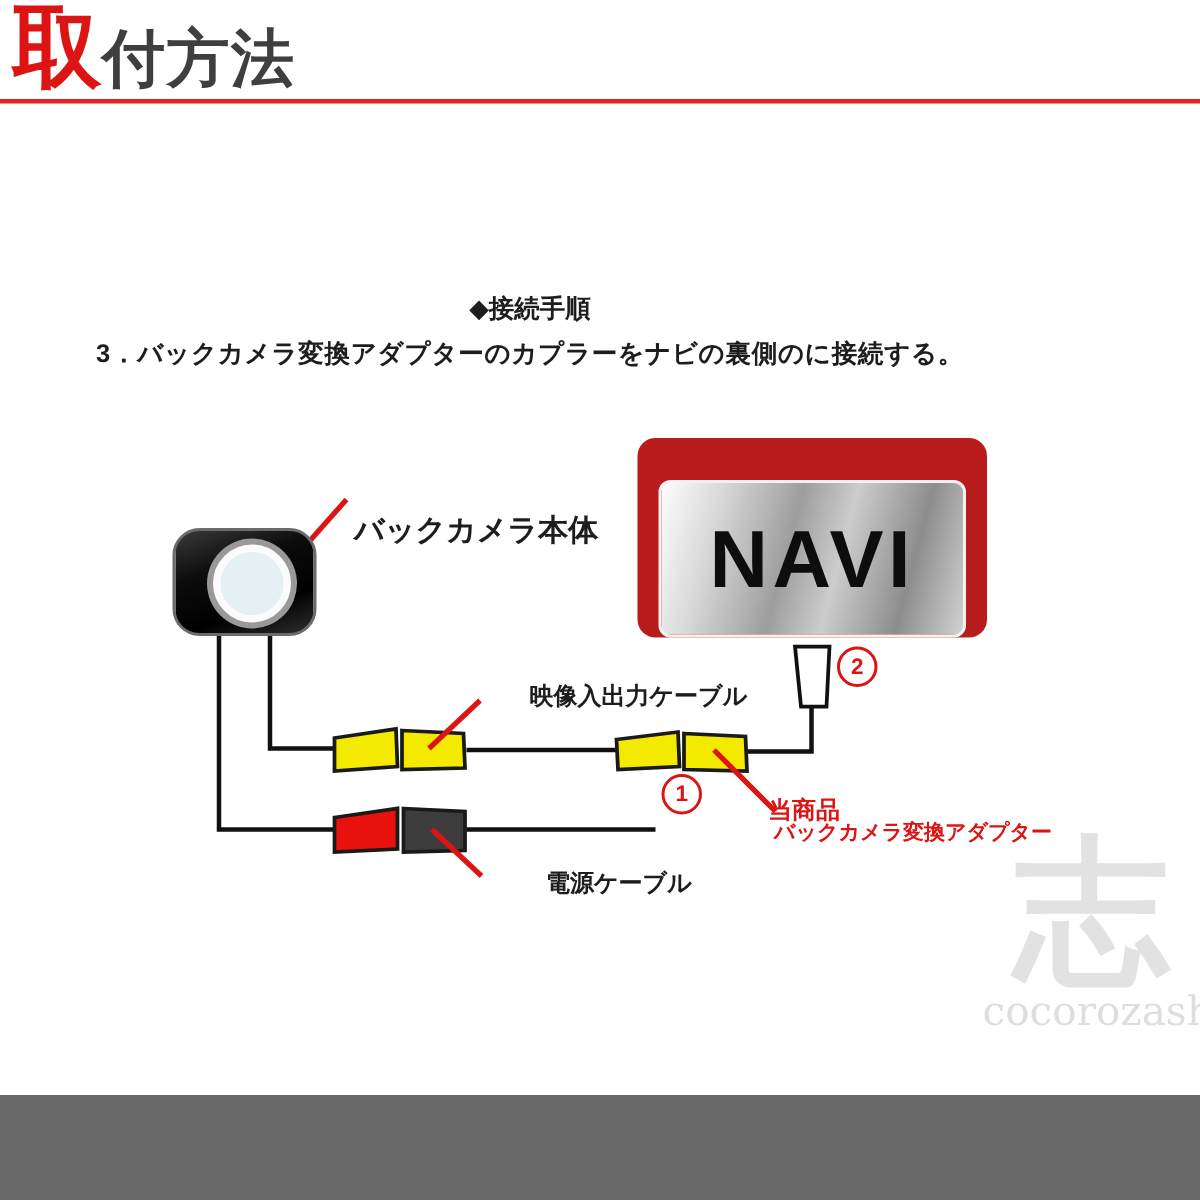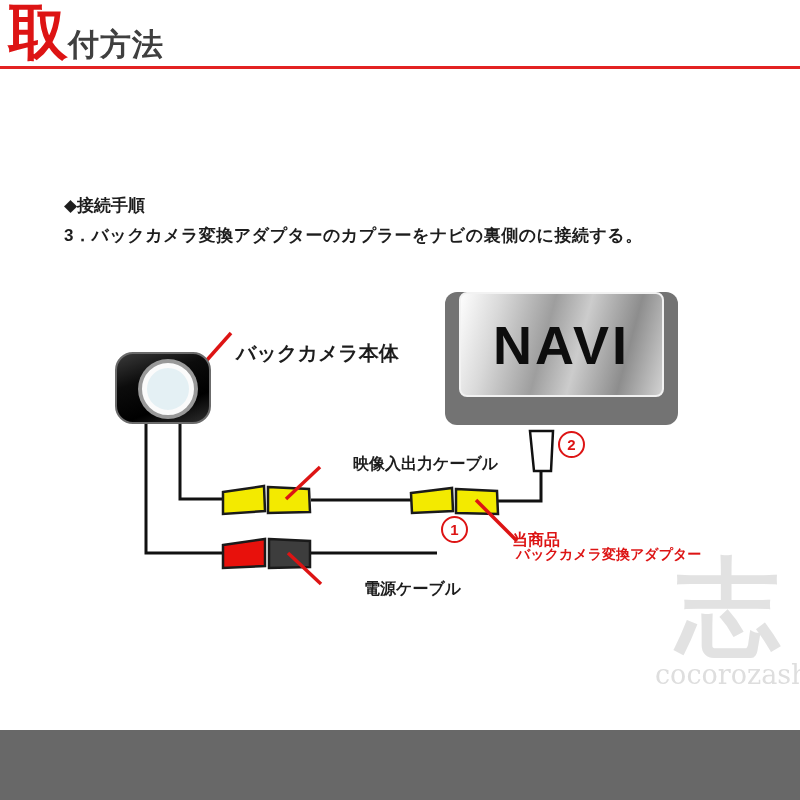--- a/index.html
+++ b/index.html
@@ -9,43 +9,43 @@
     overflow:hidden;
   }
   
   .hdr{position:absolute;left:8px;top:2px;display:flex;align-items:flex-end;}
   .hdr .big{
     font-family:"DejaVu Serif","Liberation Serif",serif;
     font-size:60px;font-weight:bold;color:#dd1414;line-height:1;
   }
   .hdr .rest{
     font-family:"DejaVu Serif","Liberation Serif",serif;
-    font-size:31px;font-weight:bold;color:#3f3f3f;line-height:1;
+    font-size:42px;font-weight:bold;color:#3f3f3f;line-height:1;
     padding-bottom:2px;letter-spacing:1px;
   }
   .hdr-rule{position:absolute;left:0;top:66px;width:800px;height:3px;background:#e32222;}
   
-  .instructions{position:absolute;left:64px;top:194px;color:#1d1d1d;}
+  .instructions{position:absolute;left:64px;top:194px;color:#1d1d1d;text-align:center;}
   .instructions .head{font-size:17px;font-weight:bold;margin-bottom:7px;}
   .instructions .step{font-size:17px;font-weight:bold;margin-bottom:8px;letter-spacing:0.5px;}
   
   .svg-layer{position:absolute;left:0;top:0;width:800px;height:800px;}
   .camera{
     position:absolute;left:115px;top:352px;width:96px;height:72px;
     background:linear-gradient(160deg,#3a3a3a 0%,#0c0c0c 35%,#000 70%,#2e2e2e 100%);
     border:2px solid #6b6b6b;border-radius:18px;box-sizing:border-box;
   }
   .lens{
     position:absolute;left:25px;top:9px;width:42px;height:42px;border-radius:50%;
     background:#e4f0f4;border:5px solid #fbfbfb;box-shadow:0 0 0 4px #999999;
   }
   .navi{
     position:absolute;left:425px;top:292px;width:233px;height:133px;
-    background:#737373;border-radius:12px;box-sizing:border-box;
-    display:flex;align-items:flex-start;justify-content:center;margin-left:20px;
+    background:#b91c1c;border-radius:12px;box-sizing:border-box;
+    display:flex;align-items:flex-end;justify-content:center;
   }
   .navi-screen{
     width:205px;height:105px;border-radius:8px;border:2px solid #f2f2f2;
     background:linear-gradient(105deg,#fdfdfd 0%,#d9d9d9 18%,#9e9e9e 42%,#cccccc 58%,#8d8d8d 80%,#d2d2d2 100%);
     display:flex;align-items:center;justify-content:center;box-sizing:border-box;
   }
   .navi-screen .navi-text{
     font-size:54px;font-weight:900;color:#0d0d0d;letter-spacing:3px;line-height:1;
   }
   .lbl{position:absolute;font-weight:bold;color:#1d1d1d;white-space:nowrap;}

